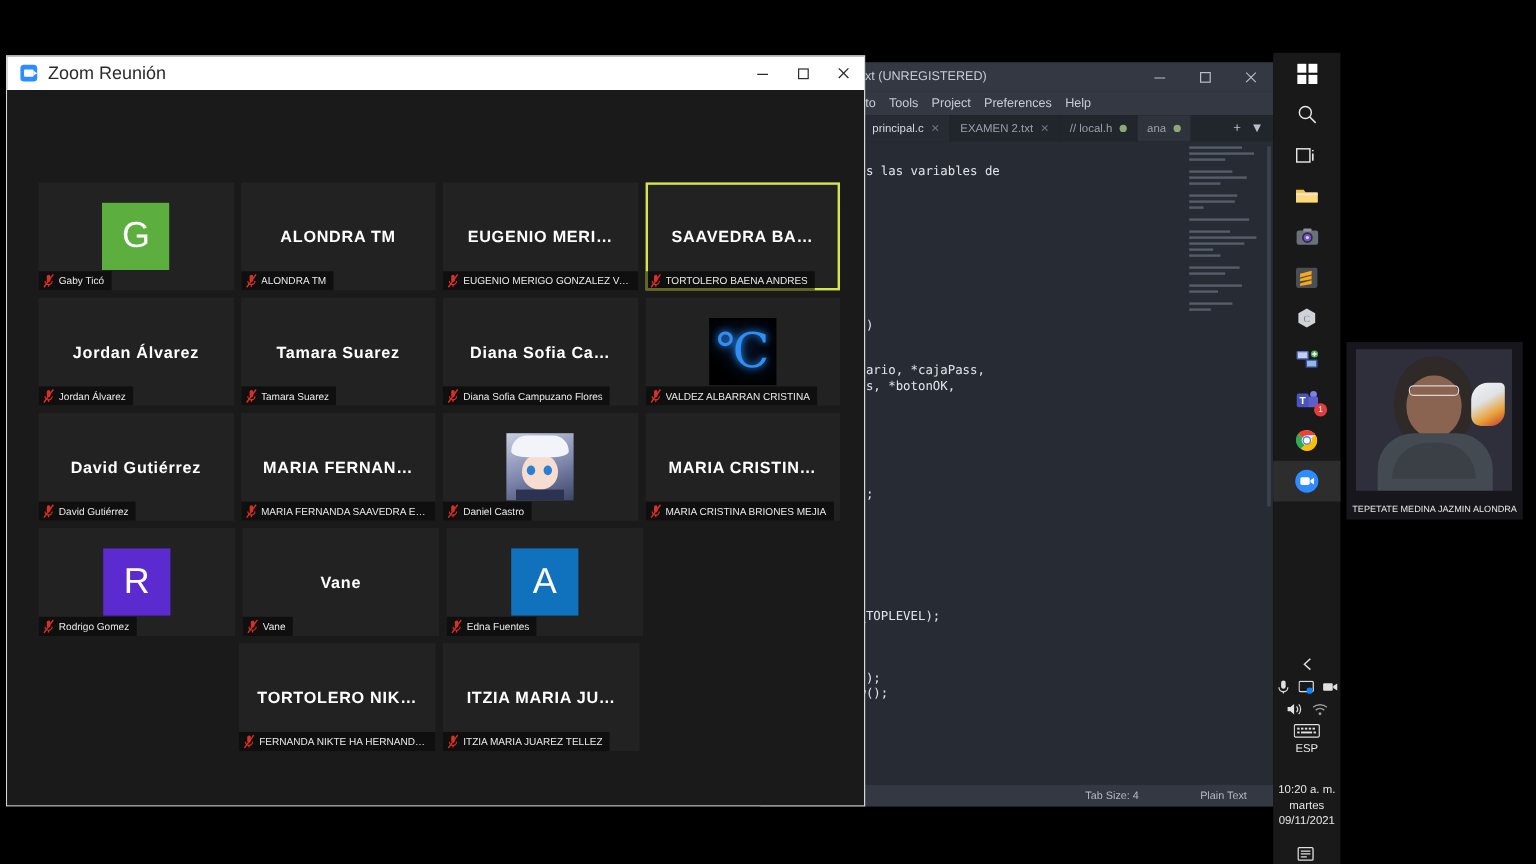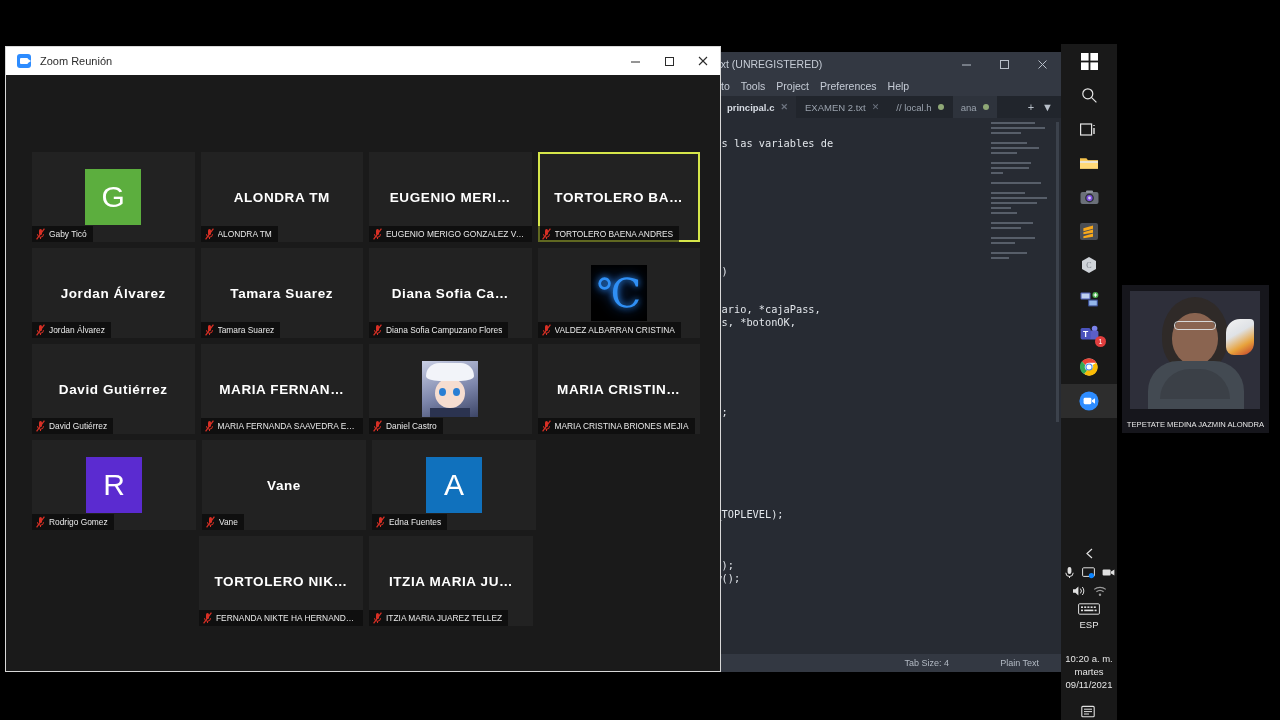--- a/index.html
+++ b/index.html
@@ -19,21 +19,21 @@
   .win-btn { width:38px; height:24px; display:flex; align-items:center; justify-content:center;
              color:#b8bfc9; font-size:11px; }
   .win-btn svg { display:block; }
   #sublime-menubar { height:20px; background:#333842; display:flex; align-items:center;
              gap:11px; padding-left:8px; flex:0 0 auto; }
   #sublime-menubar span { font-size:10.5px; color:#c6ccd6; white-space:nowrap; }
   #sublime-tabs { height:22px; background:#21252c; display:flex; align-items:stretch;
              flex:0 0 auto; overflow:hidden; }
   .stab { display:flex; align-items:center; gap:6px; padding:0 8px; font-size:9.5px;
           color:#9aa2ad; background:#2e333c; border-right:1px solid #21252c; white-space:nowrap; }
-  .stab.active { background:#272b33; color:#d6dbe3;font-weight:bold; }
+  .stab.active { background:#272b33; color:#d6dbe3; }
   .stab.dark { background:#21252c; }
   .stab .x { font-size:9px; color:#6d7480; }
   .stab .dot { width:6px; height:6px; border-radius:50%; background:#8fa876; }
   .tab-tools { margin-left:auto; display:flex; align-items:center; gap:8px; padding:0 8px;
           color:#b9c0ca; font-size:11px; }
   #sublime-body { flex:1 1 auto; position:relative; background:#272b33; overflow:hidden; }
   #code { position:absolute; left:-86px; top:6px; width:500px;
           font-family:"DejaVu Sans Mono", monospace; font-size:10.3px; line-height:12.8px;
           color:#e2e6eb; white-space:pre; }
   #minimap { position:absolute; right:8px; top:4px; width:62px; height:330px;
@@ -49,21 +49,21 @@
   
   #zoomwin { position:absolute; left:6px; top:47px; width:714px; height:624px;
              background:#1a1a1a; box-shadow:0 0 0 1px #d8d8d8; }
   #zoom-titlebar { height:28px; background:#ffffff; display:flex; align-items:center;
              position:relative; }
   #zoom-logo { width:14px; height:14px; margin-left:11px; border-radius:3px; background:#2d8cff;
              display:flex; align-items:center; justify-content:center; }
   #zoom-logo .cam { width:8px; height:6px; background:#fff; border-radius:1px; position:relative; }
   #zoom-logo .cam:after { content:""; position:absolute; right:-3px; top:1px;
              border-left:3px solid #fff; border-top:2px solid transparent; border-bottom:2px solid transparent; }
-  #zoom-title { font-size:11px; color:#2b2b2b; margin-left:9px; }
+  #zoom-title { font-size:15px; color:#2b2b2b; margin-left:9px; }
   .zwin-btns { position:absolute; right:0; top:0; height:28px; display:flex; }
   .zwin-btn { width:34px; height:28px; display:flex; align-items:center; justify-content:center;
              color:#2b2b2b; }
   #zoom-stage { position:relative; width:100%; height:596px; background:#1a1a1a; }
 
   #grid { position:absolute; left:26px; top:77px; width:668px; }
   .grow { display:flex; gap:6px; margin-bottom:6px; }
   .grow.center { justify-content:center; }
   .tile { position:relative; width:164px; height:90px; background:#222222; overflow:hidden;
           display:flex; align-items:center; justify-content:center; }
@@ -339,21 +339,21 @@
                     <rect x="3" y="1" width="3" height="6" rx="1.5" fill="#d93025"></rect>
                     <path d="M1.5 6.2a3 3 0 0 0 6 0" stroke="#d93025" stroke-width="1" fill="none"></path>
                     <line x1="4.5" y1="9" x2="4.5" y2="11" stroke="#d93025" stroke-width="1"></line>
                     <line x1="0.6" y1="11.4" x2="8.4" y2="0.6" stroke="#d93025" stroke-width="1.2"></line>
                   </svg>
                 </span>
               <span class="footer-name">EUGENIO MERIGO GONZALEZ VA…</span>
             </div>
           </div>
           <div class="tile active">
-            <div class="tile-name-big">TORTOLERO  BA…</div>
+            <div class="tile-name-big">SAAVEDRA  BA…</div>
             <div class="footer">
               <span class="mic-off">
                   <svg width="9" height="12" viewBox="0 0 9 12">
                     <rect x="3" y="1" width="3" height="6" rx="1.5" fill="#d93025"></rect>
                     <path d="M1.5 6.2a3 3 0 0 0 6 0" stroke="#d93025" stroke-width="1" fill="none"></path>
                     <line x1="4.5" y1="9" x2="4.5" y2="11" stroke="#d93025" stroke-width="1"></line>
                     <line x1="0.6" y1="11.4" x2="8.4" y2="0.6" stroke="#d93025" stroke-width="1.2"></line>
                   </svg>
                 </span>
               <span class="footer-name">TORTOLERO BAENA ANDRES</span>

